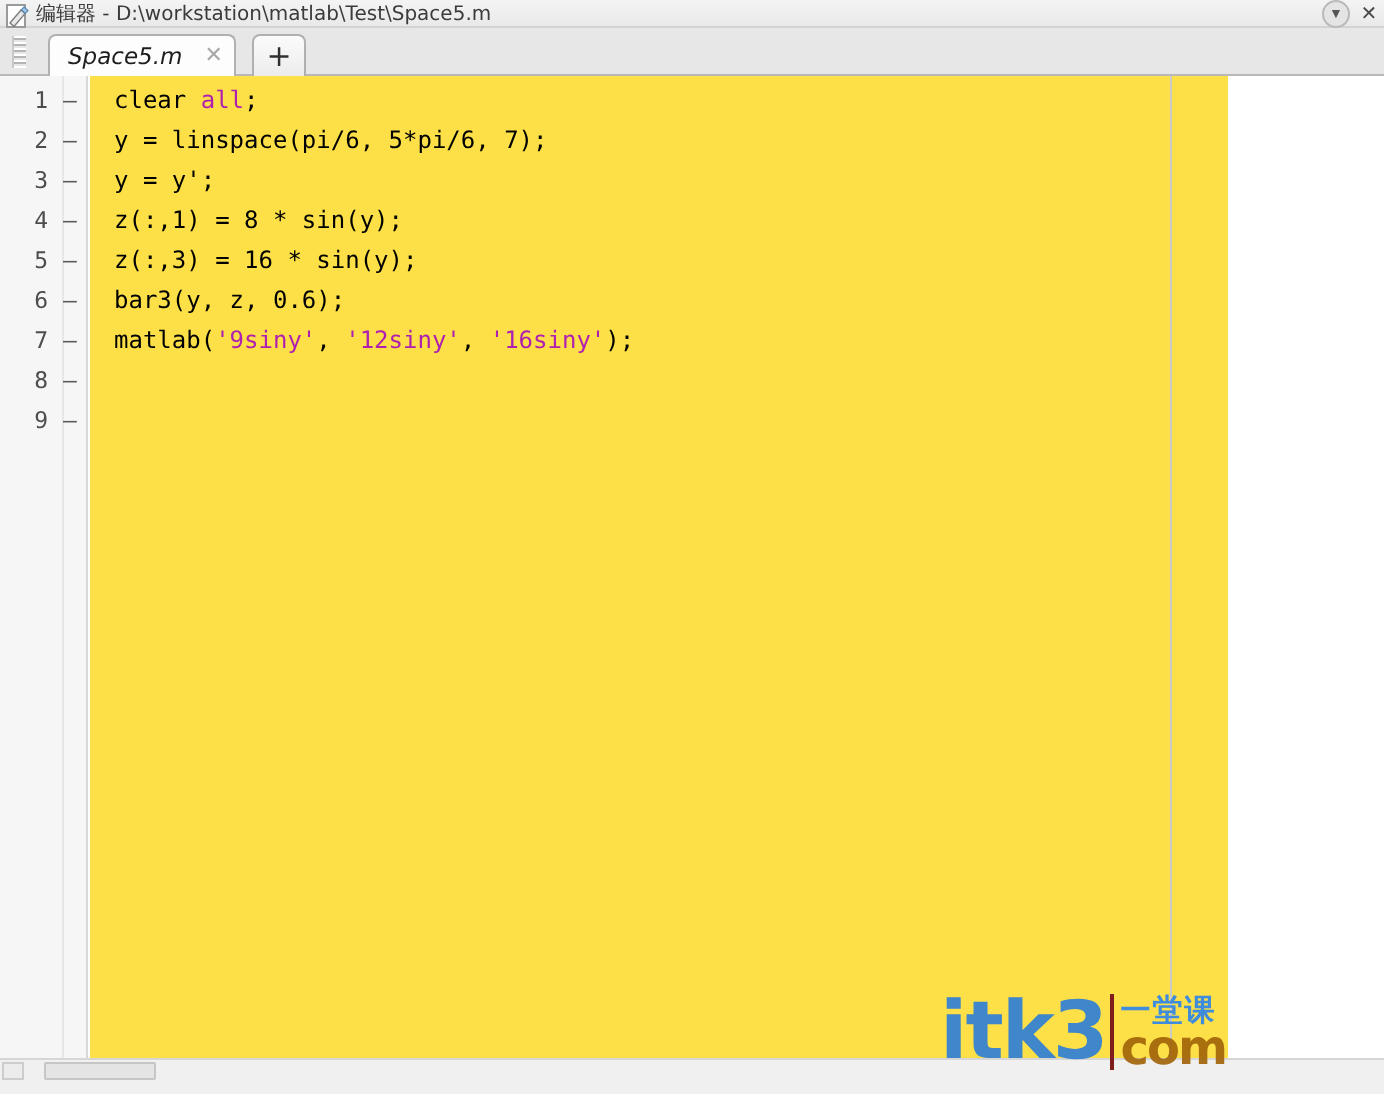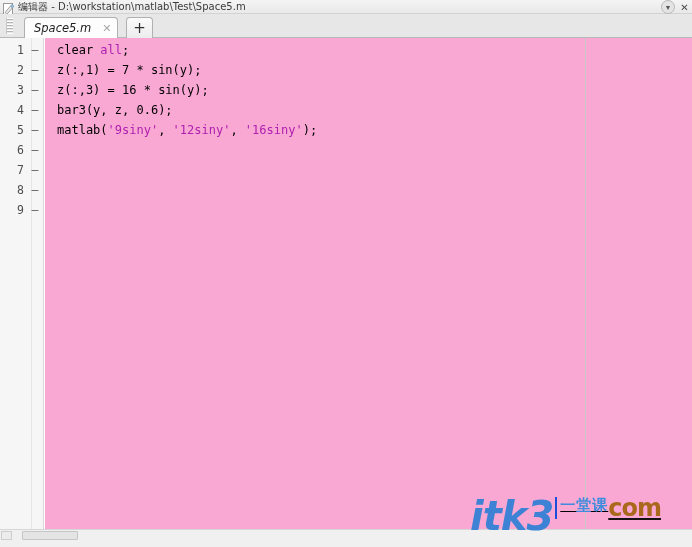--- a/index.html
+++ b/index.html
@@ -183,22 +183,22 @@
   .gutter-sep {
     position: absolute;
     left: 31px; top: 0;
     width: 1px; height: 491px;
     background: #e6e6e6;
   }
 
   .code {
     position: absolute;
     left: 45px; top: 0;
-    width: 647px; height: 491px;
-    background: #f9a8d4;
+    width: 569px; height: 491px;
+    background: #fde047;
     box-sizing: border-box;
     overflow: hidden;
   }
   .col-guide {
     position: absolute;
     left: 540px; top: 0;
     width: 1px; height: 491px;
     background: #c9c9c9;
   }
   .code-inner {
@@ -266,32 +266,31 @@
     left: 470px; top: 497px;
     width: 200px; height: 46px;
     pointer-events: none;
     display: flex;
     align-items: flex-start;
   }
   .wm-itk {
     font-family: "DejaVu Sans", sans-serif;
     font-size: 40px;
     font-weight: bold;
-    font-style: italic;
     color: #2f7fd6;
     line-height: 38px;
     letter-spacing: -1px;
     opacity: 0.92;
   }
   .wm-right {
     margin-left: 2px;
     display: flex;
-    border-left: 2px solid #1d4ed8;
+    flex-direction: column;
+    border-left: 2px solid #7f1d1d;
     padding-left: 3px;
-    text-decoration: underline;
   }
   .wm-cn {
     font-family: "DejaVu Sans", sans-serif;
     font-size: 15px;
     font-weight: bold;
     color: #3f8bdc;
     line-height: 16px;
     letter-spacing: 1px;
   }
   .wm-com {
@@ -374,21 +373,23 @@
           <div class="gline">
             <span class="gnum">9</span>
             <span class="gdash">—</span>
           </div>
         </div>
     </div>
     <div class="code">
       <div class="col-guide"></div>
       <div class="code-inner" id="code-inner">
           <div class="cline"><span class="">clear </span><span class="str">all</span><span class="">;</span></div>
-          <div class="cline"><span class="">z(:,1) = 7 * sin(y);</span></div>
+          <div class="cline"><span class="">y = linspace(pi/6, 5*pi/6, 7);</span></div>
+          <div class="cline"><span class="">y = y';</span></div>
+          <div class="cline"><span class="">z(:,1) = 8 * sin(y);</span></div>
           <div class="cline"><span class="">z(:,3) = 16 * sin(y);</span></div>
           <div class="cline"><span class="">bar3(y, z, 0.6);</span></div>
           <div class="cline"><span class="">matlab(</span><span class="str">'9siny'</span><span class="">, </span><span class="str">'12siny'</span><span class="">, </span><span class="str">'16siny'</span><span class="">);</span></div>
         </div>
     </div>
   </div>
 
   <div class="hscroll">
     <div class="hscroll-left"></div>
     <div class="hscroll-thumb"></div>

